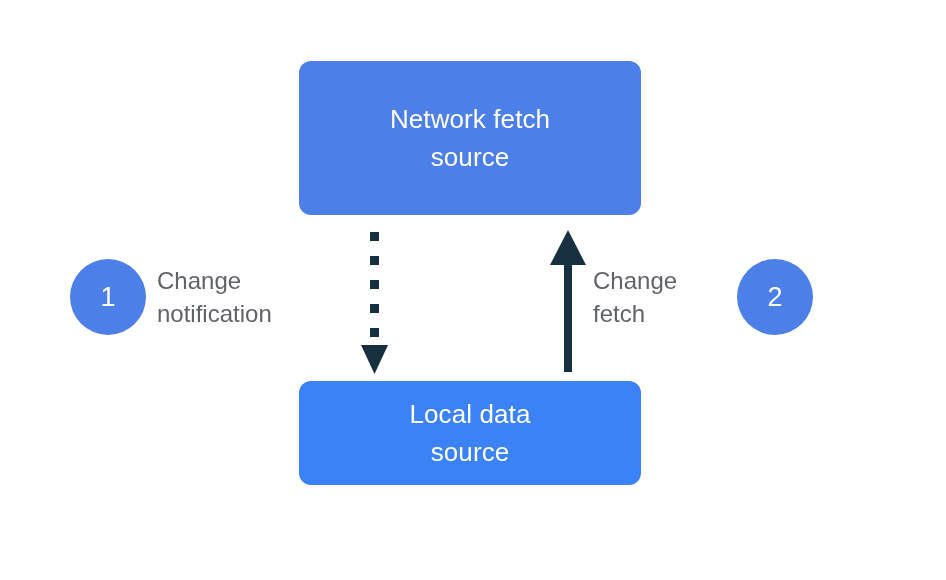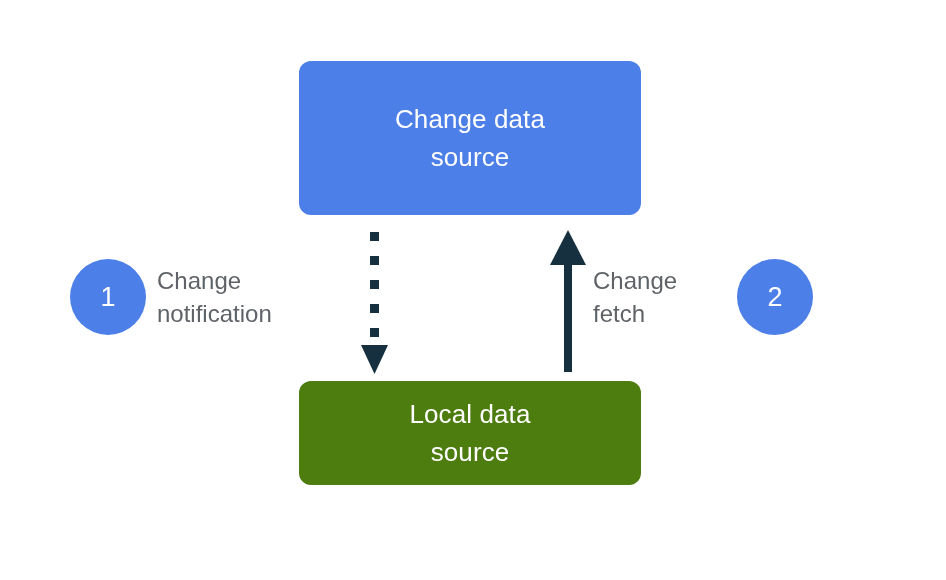--- a/index.html
+++ b/index.html
@@ -42,21 +42,21 @@
     top: 61px;
     width: 342px;
     height: 154px;
     background: #4d7fe8;
   }
   #local-node {
     left: 299px;
     top: 381px;
     width: 342px;
     height: 104px;
-    background: #4d7c0f;
+    background: #3b82f6;
   }
 
   
   .arrow-layer {
     position: absolute;
     left: 0;
     top: 0;
     width: 946px;
     height: 580px;
     pointer-events: none;
@@ -100,21 +100,21 @@
     top: 264px;
     width: 140px;
   }
 </style>
 </head>
 <body>
 
 <div id="diagram">
 
   <div id="network-node" class="node-box">
-    <span>Change data
+    <span>Network fetch
 source</span>
   </div>
 
   <div id="local-node" class="node-box">
     <span>Local data
 source</span>
   </div>
 
   <svg class="arrow-layer" viewBox="0 0 946 580">
 

